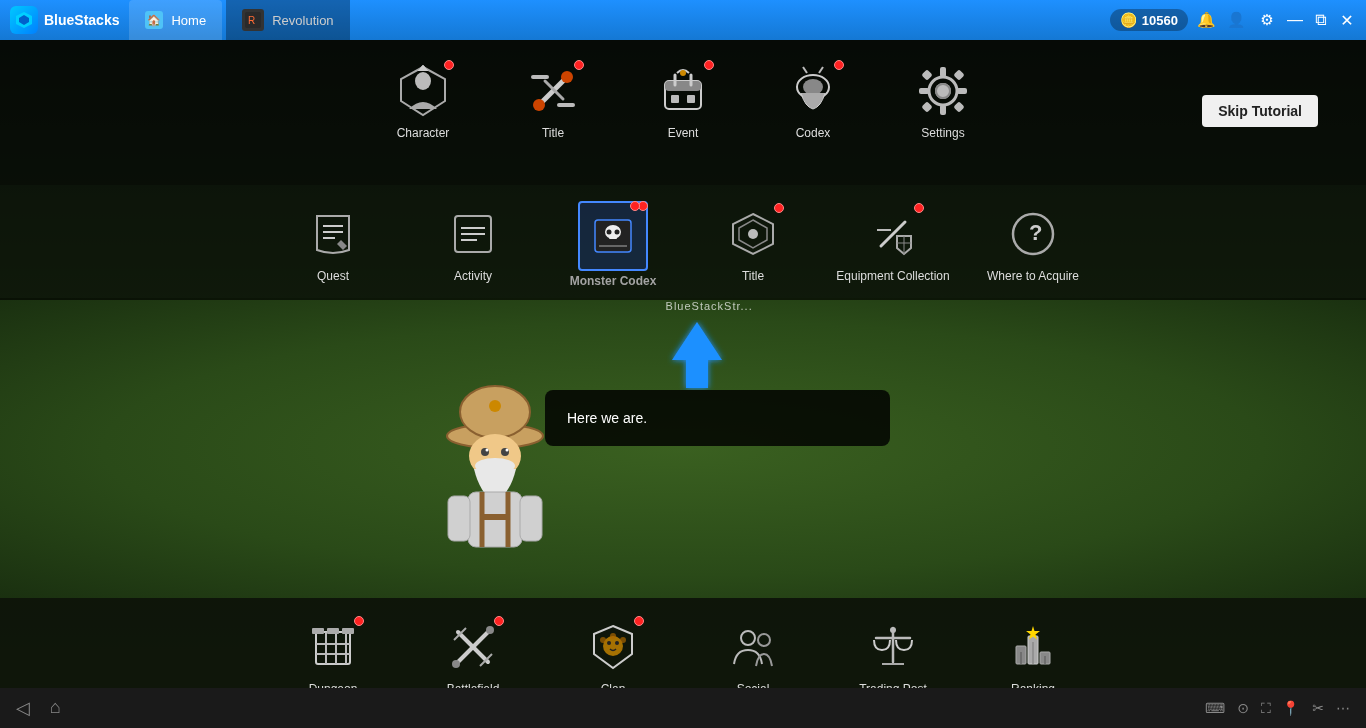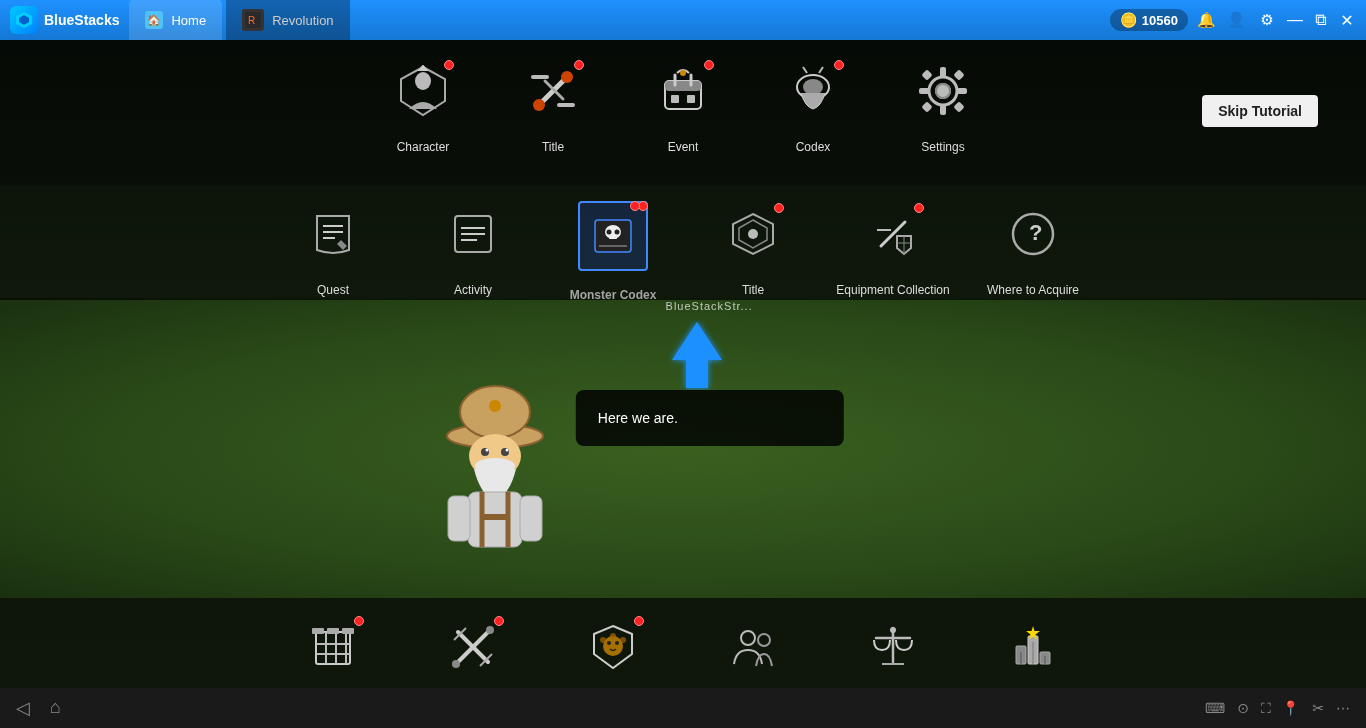--- a/index.html
+++ b/index.html
@@ -132,21 +132,21 @@
     }
     .menu-icon-wrap {
       width: 65px; height: 65px;
       display: flex; align-items: center; justify-content: center;
       position: relative;
     }
     .menu-label {
       color: #ddd;
       font-size: 12px;
       text-align: center;
-      margin-top: 17px;
+      margin-top: 3px;
       line-height: 1.2;
     }
     .red-dot {
       position: absolute;
       top: 2px; right: 2px;
       width: 10px; height: 10px;
       background: #ff2222;
       border-radius: 50%;
       border: 1px solid #ff8888;
     }
@@ -185,21 +185,21 @@
     .second-menu .menu-item {
       width: 140px;
     }
 
     
     .dialog-box {
       position: absolute;
       top: 350px;
       left: 50%;
       transform: translateX(-40%);
-      width: 268px;
+      width: 345px;
       background: rgba(0,0,0,0.82);
       border-radius: 8px;
       padding: 20px 22px;
       color: white;
       font-size: 14px;
     }
 
     
     .bottom-menu {
       position: absolute;

